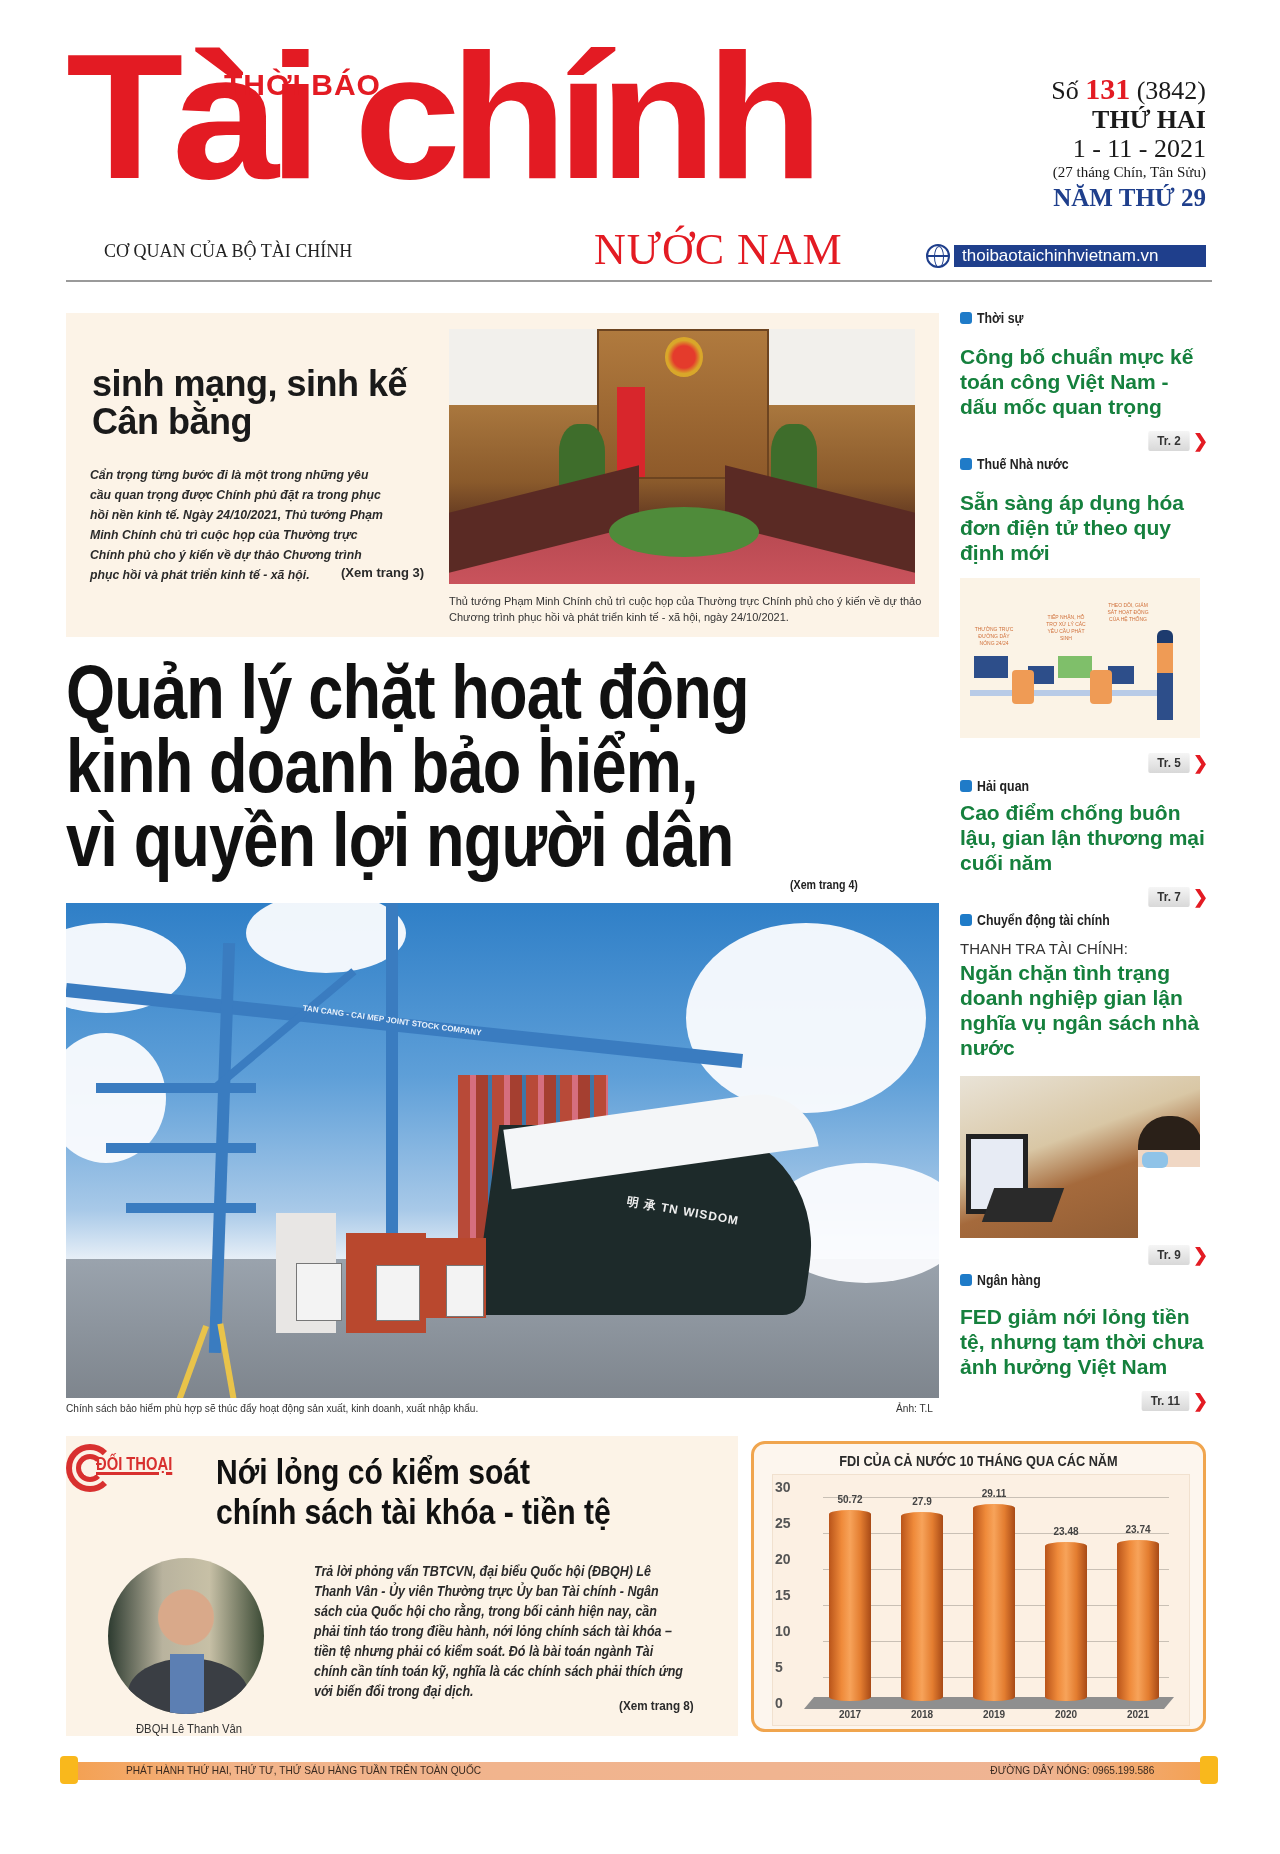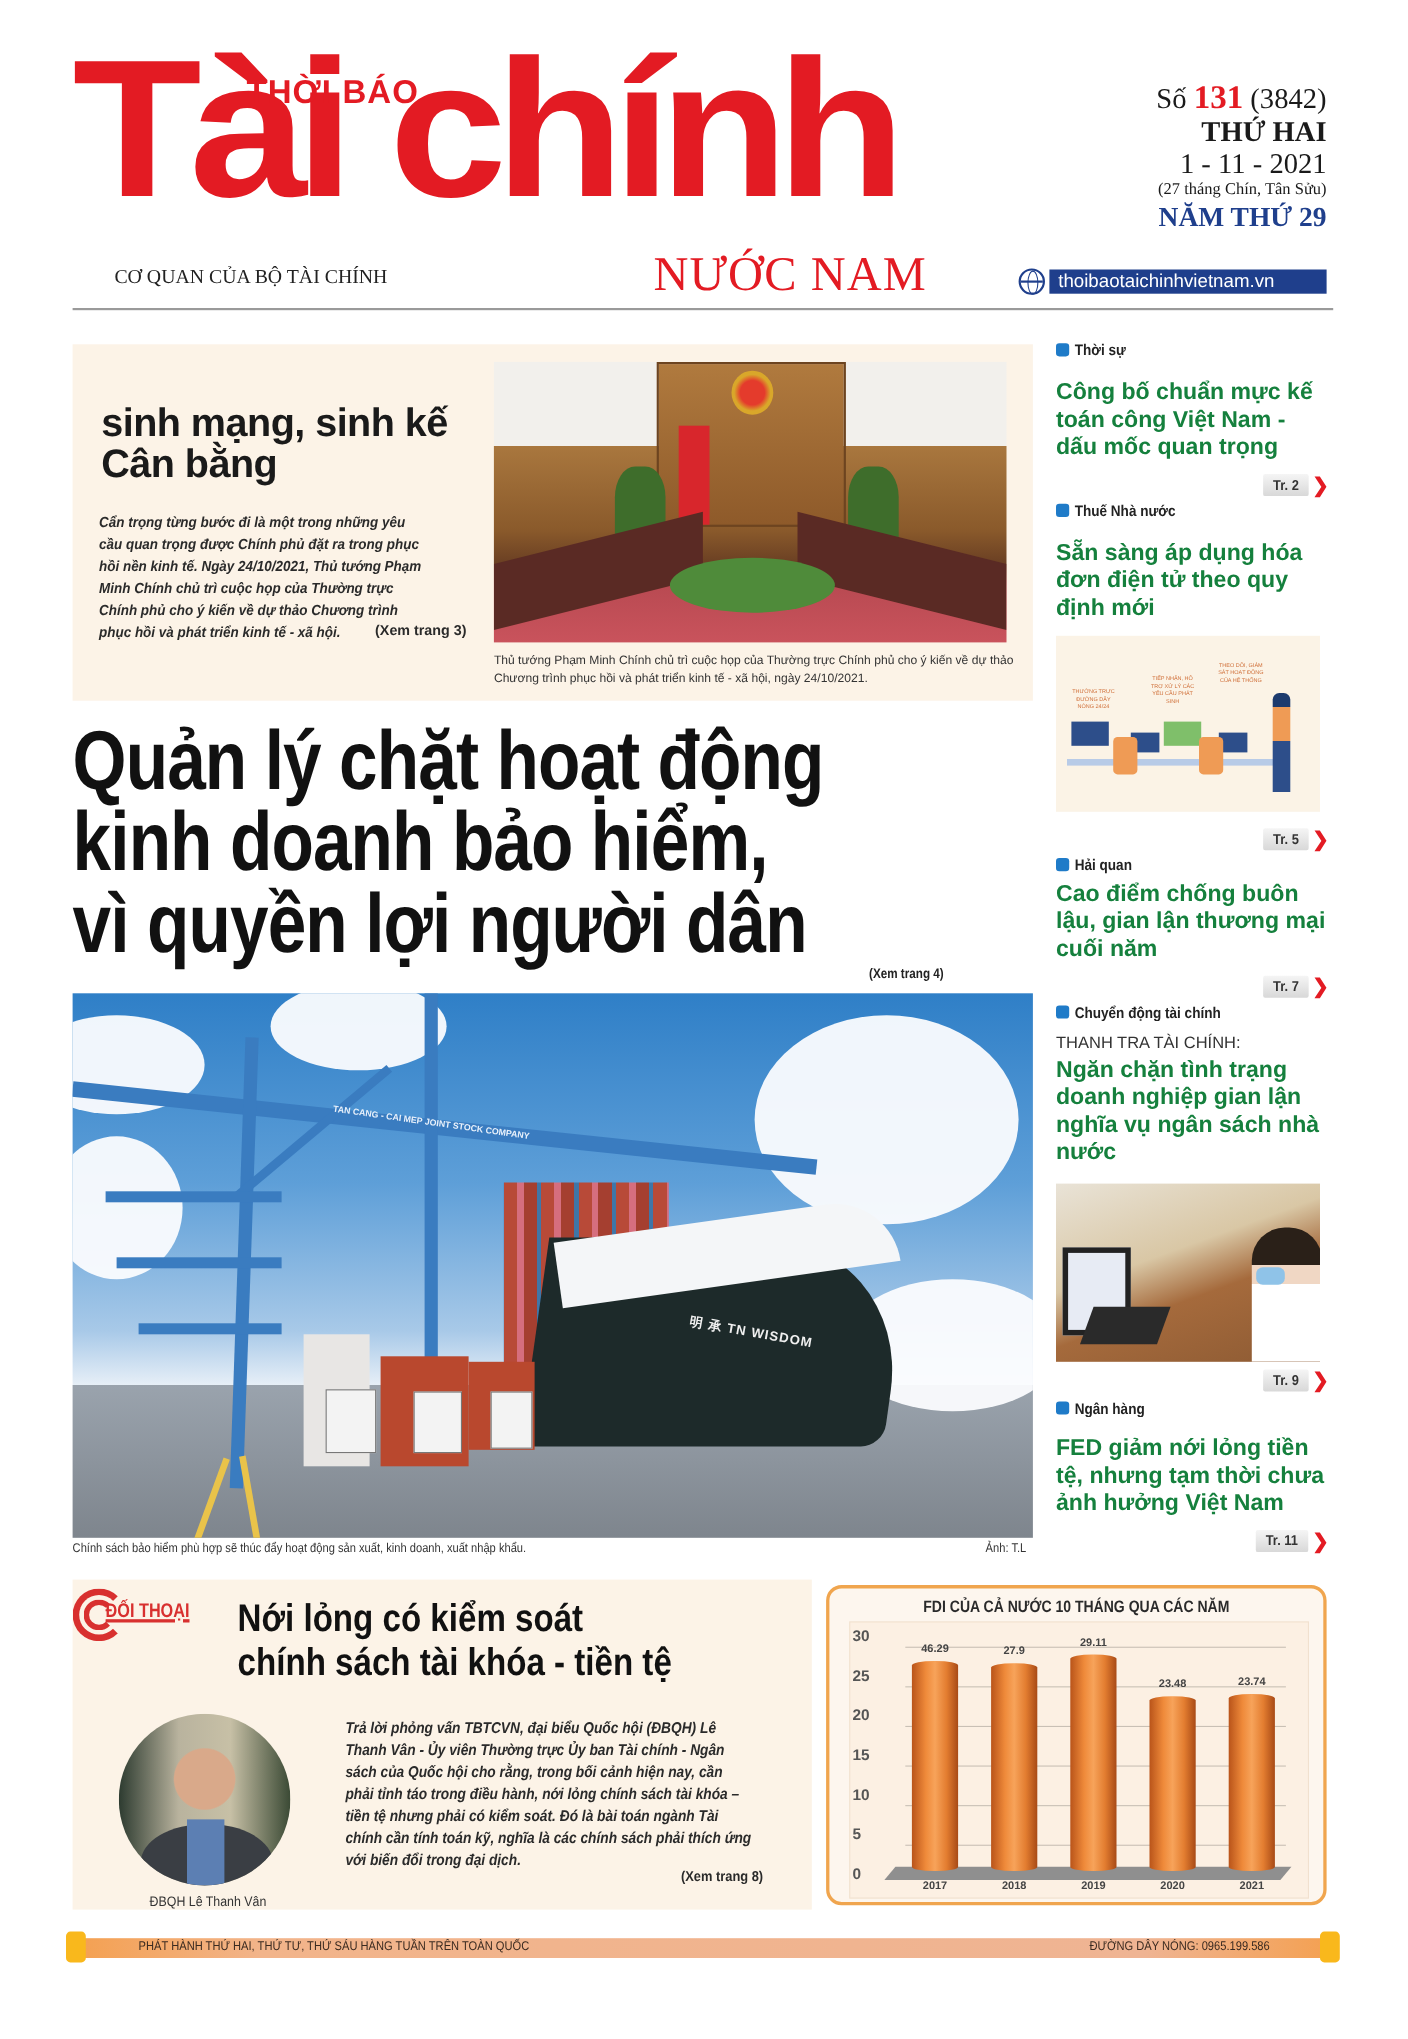--- a/index.html
+++ b/index.html
@@ -312,21 +312,21 @@
     </div>
     <div class="gridline" style="top:22px"></div>
     <div class="gridline" style="top:58px"></div>
     <div class="gridline" style="top:94px"></div>
     <div class="gridline" style="top:130px"></div>
     <div class="gridline" style="top:166px"></div>
     <div class="gridline" style="top:202px"></div>
     <div class="floor"></div>
     <div id="bars">
         <div class="bar" style="left: 56px; top: 35px; height: 191px;"></div>
-        <div class="bar-label" style="left: 47px; top: 19px;">46.29</div>
+        <div class="bar-label" style="left: 47px; top: 19px;">50.72</div>
         <div class="xlabel" style="left: 47px;">2017</div>
         <div class="bar" style="left: 128px; top: 37px; height: 189px;"></div>
         <div class="bar-label" style="left: 119px; top: 21px;">27.9</div>
         <div class="xlabel" style="left: 119px;">2018</div>
         <div class="bar" style="left: 200px; top: 29px; height: 197px;"></div>
         <div class="bar-label" style="left: 191px; top: 13px;">29.11</div>
         <div class="xlabel" style="left: 191px; text-align: center;">2019</div>
         <div class="bar" style="left: 272px; top: 67px; height: 159px;"></div>
         <div class="bar-label" style="left: 263px; top: 51px;">23.48</div>
         <div class="xlabel" style="left: 263px;">2020</div>

